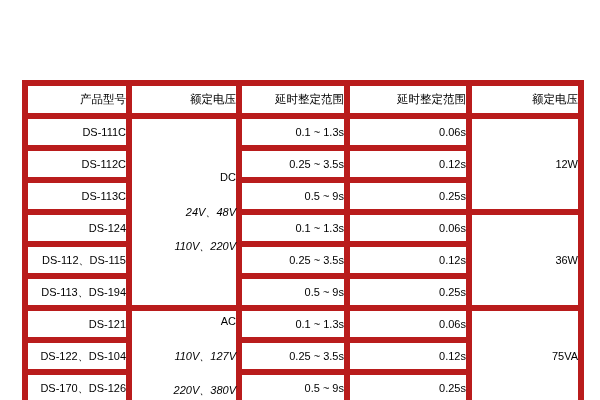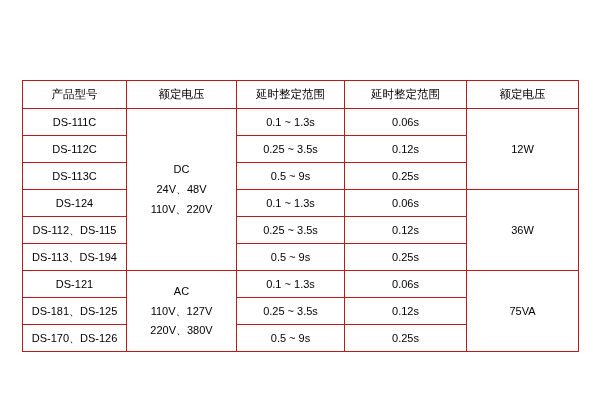--- a/index.html
+++ b/index.html
@@ -25,22 +25,22 @@
     top: 80px;
     width: 556px;
   }
   table.spec {
     border-collapse: collapse;
     width: 556px;
     table-layout: fixed;
     background: #ffffff;
   }
   table.spec td {
-    border: 1px solid #b91c1c;
-    text-align: center;
+    border: 6px solid #b91c1c;
+    text-align: right;
     vertical-align: middle;
     font-size: 11px;
     color: #000000;
     padding: 0;
     height: 26px;
     line-height: 1.35;
     white-space: nowrap;
   }
   table.spec td.head {
     height: 27px;
@@ -48,21 +48,22 @@
   }
   .col-model   { width: 104px; }
   .col-voltage { width: 110px; }
   .col-range   { width: 108px; }
   .col-dev     { width: 122px; }
   .col-power   { width: 112px; }
   .multi-line span {
     display: block;
   }
   .multi-line span + span {
-    margin-top: 5px;
+    margin-top: 20px;
+    font-style: italic;
   }
 </style>
 </head>
 <body>
 
 <div class="sheet">
   <div class="table-wrap">
     <table class="spec">
       <colgroup>
         <col class="col-model">
@@ -124,21 +125,21 @@
           <td class="multi-line" rowspan="3">
             <span>AC</span>
             <span>110V、127V</span>
             <span>220V、380V</span>
           </td>
           <td>0.1 ~ 1.3s</td>
           <td>0.06s</td>
           <td rowspan="3">75VA</td>
         </tr>
         <tr>
-          <td>DS-181、DS-125</td>
+          <td>DS-122、DS-104</td>
           <td>0.25 ~ 3.5s</td>
           <td>0.12s</td>
         </tr>
         <tr>
           <td>DS-170、DS-126</td>
           <td>0.5 ~ 9s</td>
           <td>0.25s</td>
         </tr>
       </tbody>
     </table>

